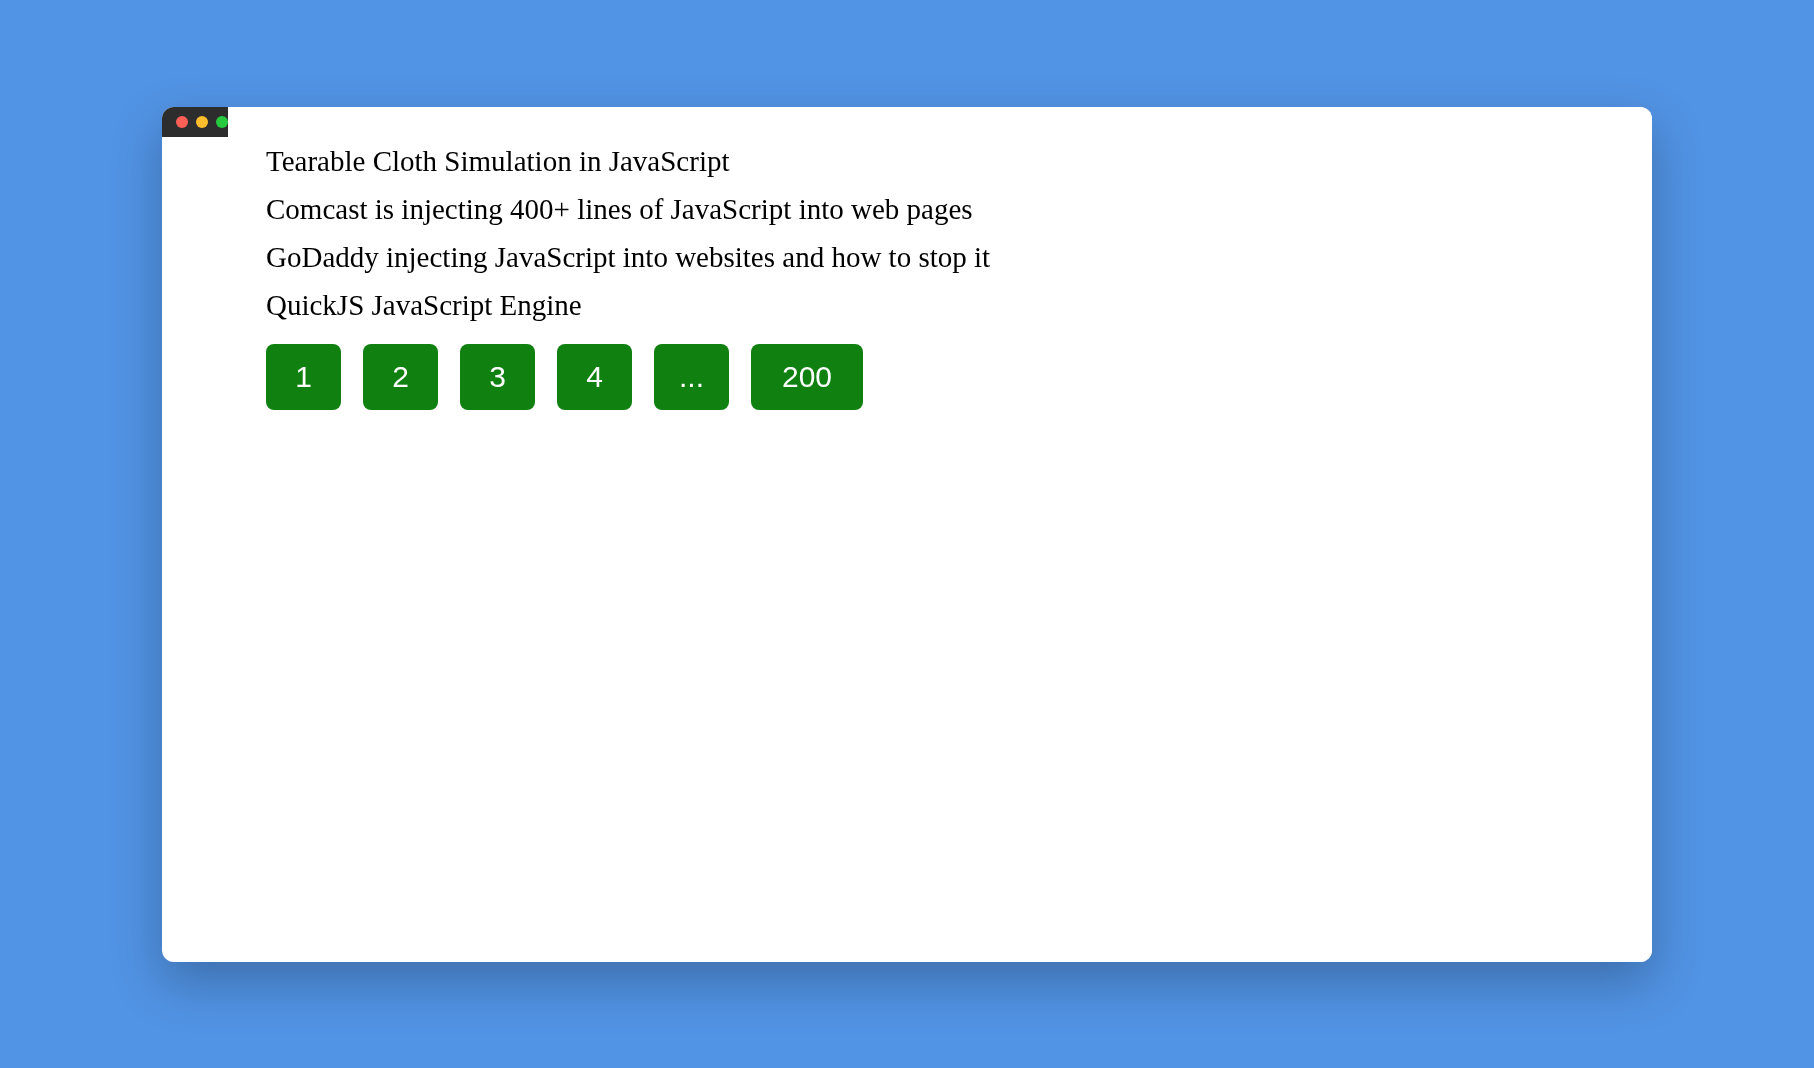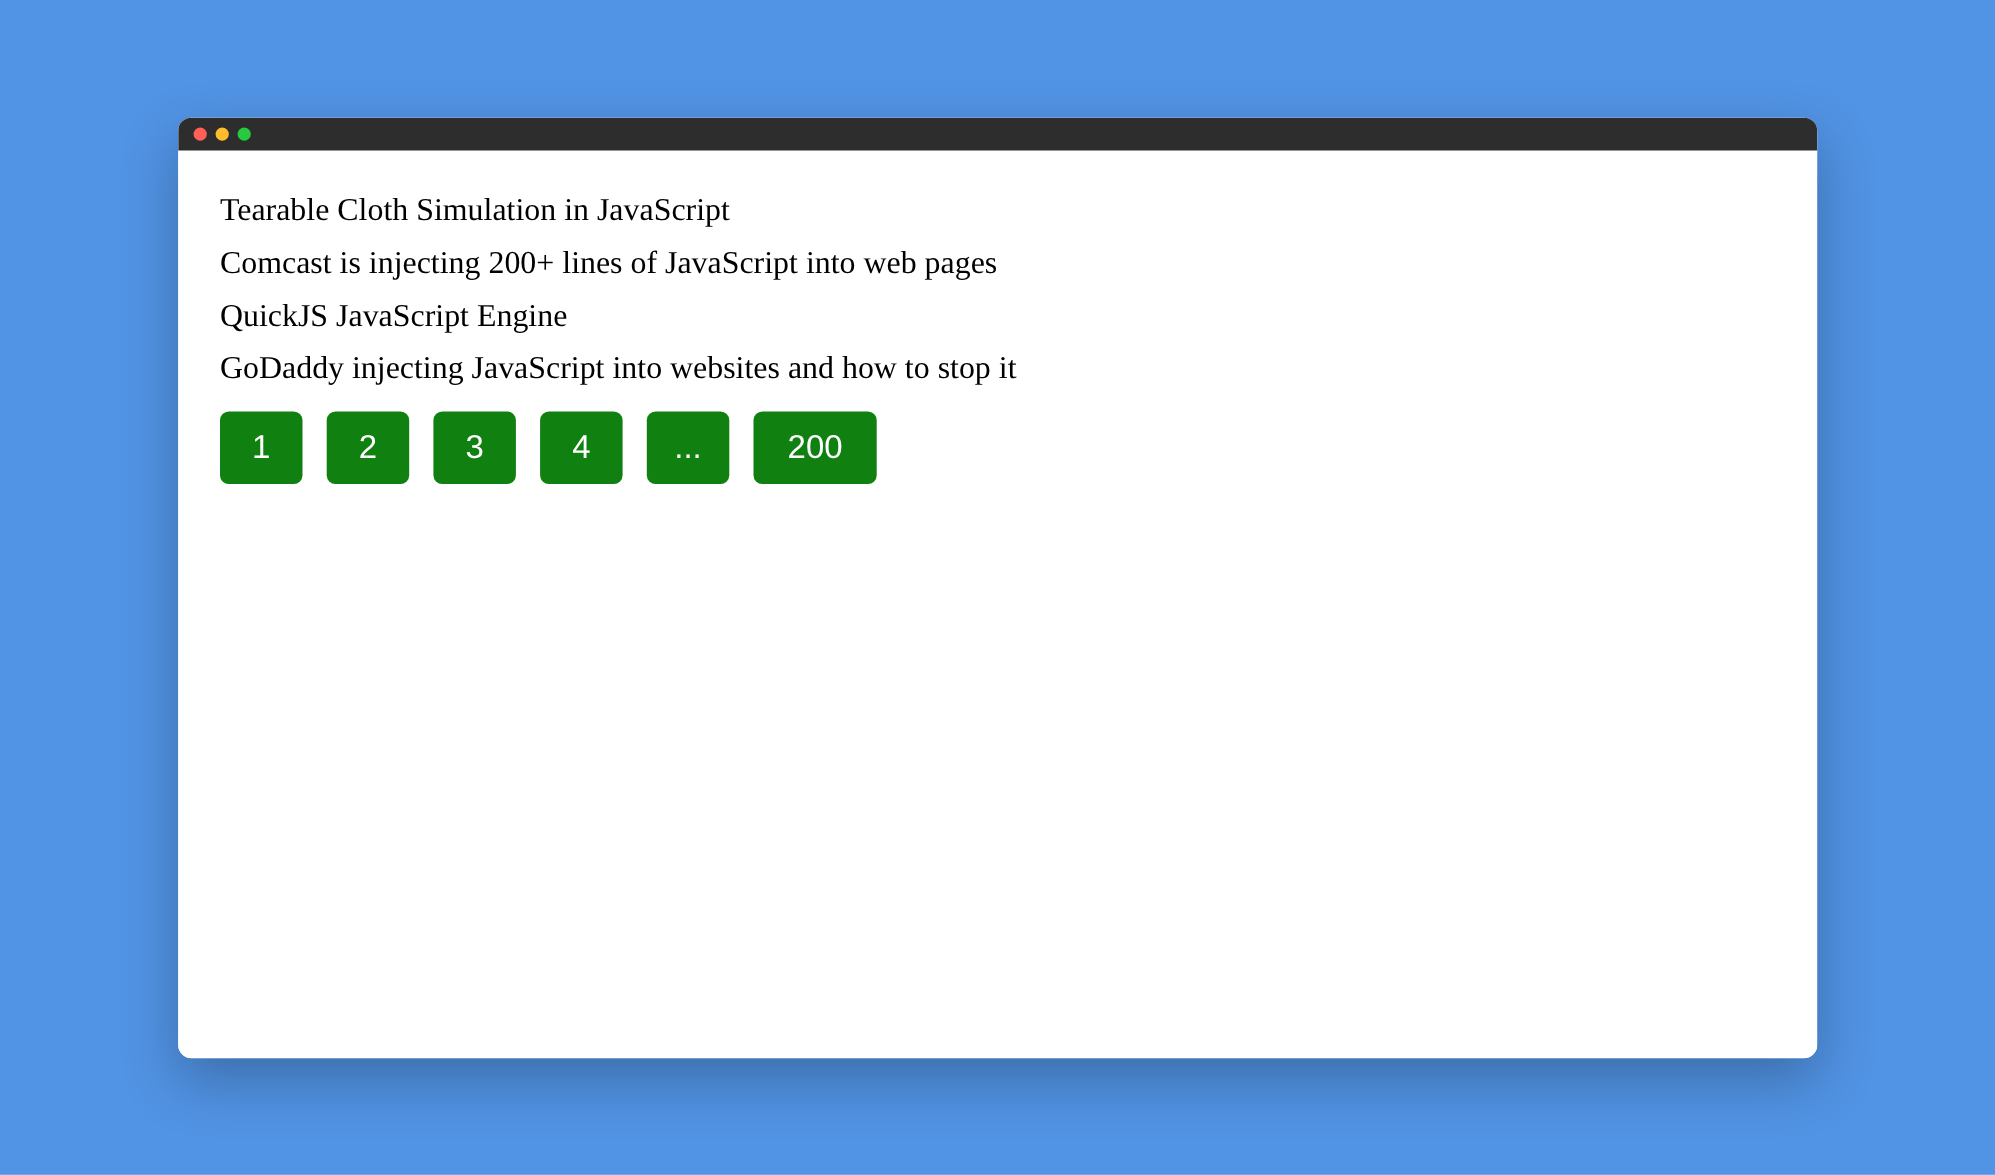--- a/index.html
+++ b/index.html
@@ -19,21 +19,21 @@
     }
 
     .window {
       width: 1490px;
       height: 855px;
       background: #ffffff;
       border-radius: 12px;
       box-shadow: 0 20px 50px rgba(0, 0, 0, 0.25);
       overflow: hidden;
       display: flex;
-      flex-direction: column;
+      flex-direction: row;
     }
 
     .titlebar {
       height: 30px;
       background: #2d2d2d;
       display: flex;
       align-items: center;
       padding-left: 14px;
       gap: 8px;
     }
@@ -91,23 +91,23 @@
 <body>
 
 <div class="window">
   <div class="titlebar">
     <div class="dot red"></div>
     <div class="dot yellow"></div>
     <div class="dot green"></div>
   </div>
   <div class="content">
     <div class="list-item">Tearable Cloth Simulation in JavaScript</div>
-    <div class="list-item">Comcast is injecting 200+ lines of JavaScript into web pages</div>
+    <div class="list-item">Comcast is injecting 400+ lines of JavaScript into web pages</div>
+    <div class="list-item">GoDaddy injecting JavaScript into websites and how to stop it</div>
     <div class="list-item">QuickJS JavaScript Engine</div>
-    <div class="list-item">GoDaddy injecting JavaScript into websites and how to stop it</div>
 
     <div class="pagination">
       <button class="page-btn">1</button>
       <button class="page-btn">2</button>
       <button class="page-btn">3</button>
       <button class="page-btn">4</button>
       <button class="page-btn">...</button>
       <button class="page-btn wide">200</button>
     </div>
   </div>

